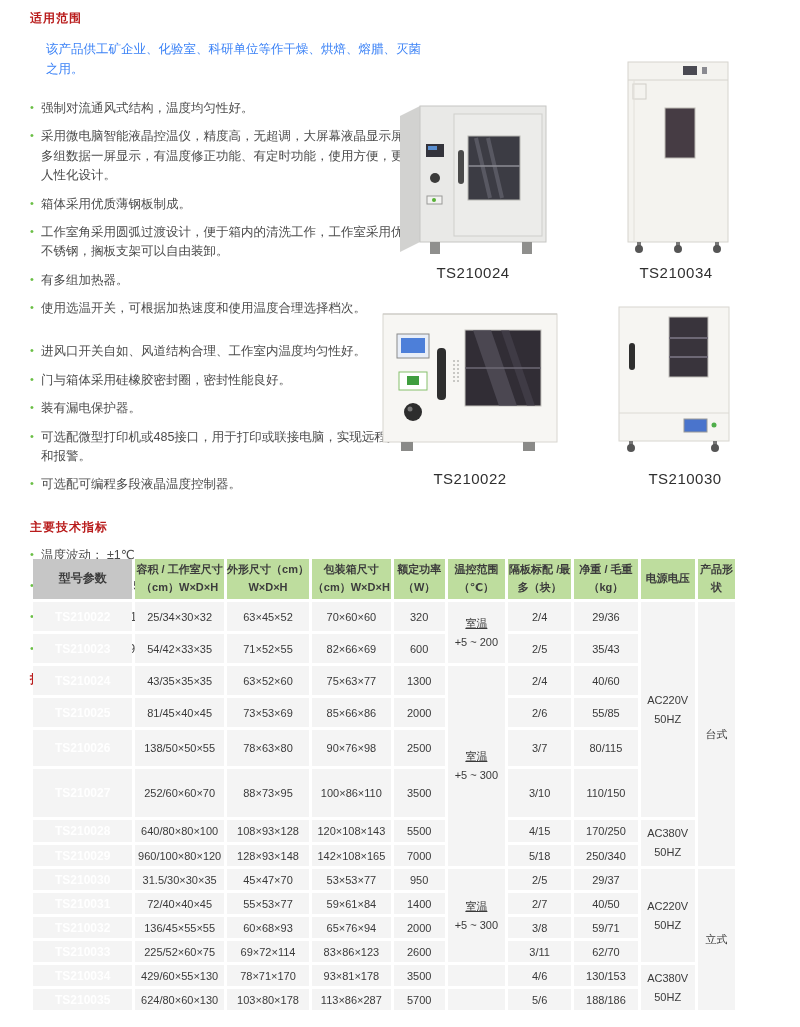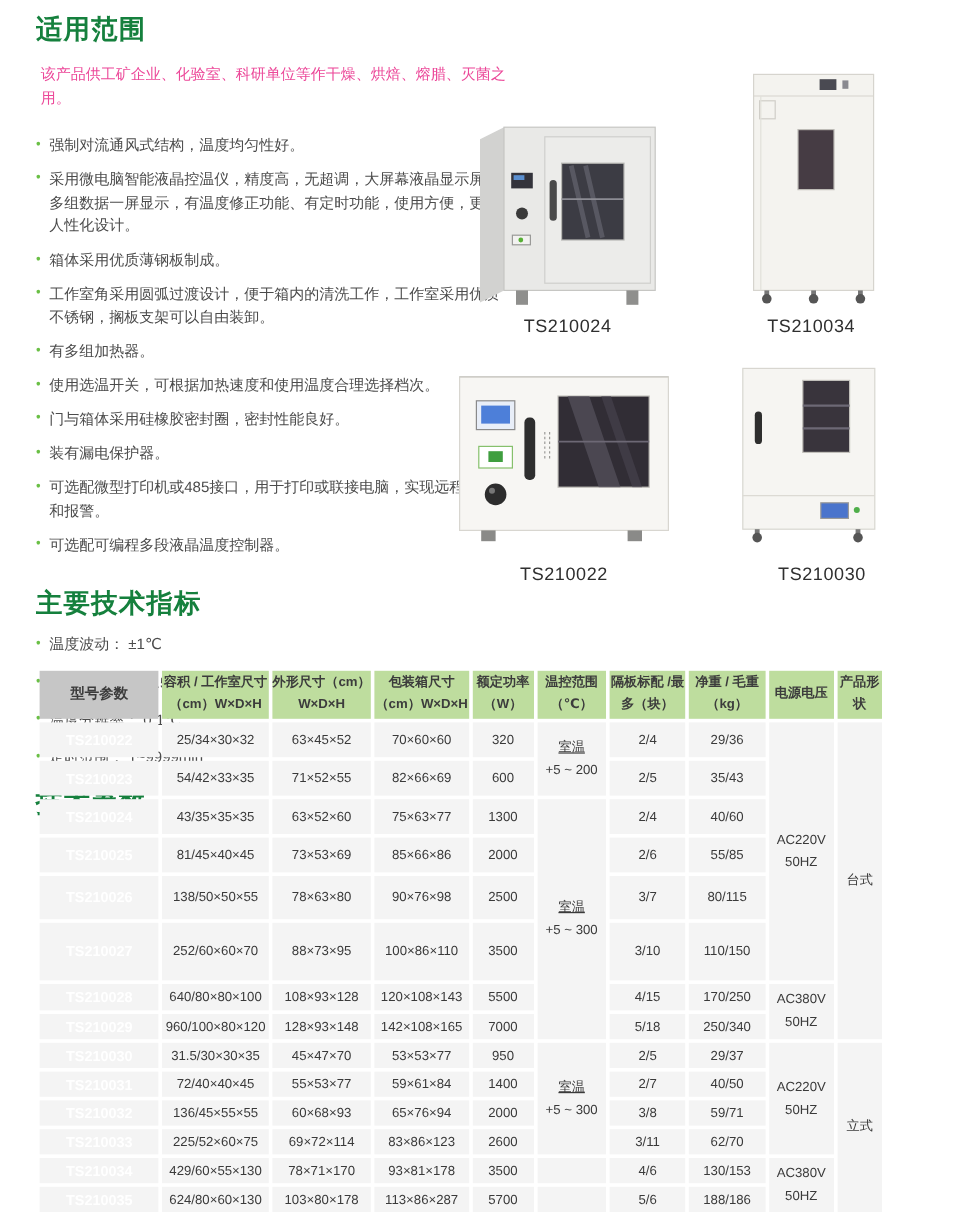--- a/index.html
+++ b/index.html
@@ -2,22 +2,22 @@
 <html><head>
 <meta charset="utf-8">
 <style>
   * { margin:0; padding:0; box-sizing:border-box; }
   html,body { background:#ffffff; }
   body { font-family:"Liberation Sans","DejaVu Sans",sans-serif; }
   .page { position:relative; width:800px; height:1027px; background:#ffffff; overflow:hidden; }
 
   
   .left-col { position:absolute; left:30px; top:10px; width:392px; color:#4b4b4b; }
-  .sec-title { font-size:22px; font-weight:bold; color:#15803d; letter-spacing:1px;font-family:Liberation Serif, serif; }
-  .intro { font-size:12.5px; line-height:1.6; margin:12px 0 20px 4px; color:#ec4899; }
+  .sec-title { font-size:12px; font-weight:bold; color:#b91c1c; letter-spacing:1px;font-family:Liberation Serif, serif; }
+  .intro { font-size:12.5px; line-height:1.6; margin:12px 0 20px 16px; color:#3b82f6; }
   ul.blist { list-style:none; }
   ul.blist li { position:relative; font-size:12.5px; line-height:1.55; padding-left:11px; margin-bottom:9px; color:#4b4b4b; }
   ul.blist li::before { content:"•"; position:absolute; left:0; top:0; color:#6abf45; font-size:11px; }
   ul.features { margin-top:12px; }
   ul.features li.group-gap { margin-top:24px; }
   .t-features { margin-top:22px; }
   .t-specs { margin-top:24px; }
   ul.specs { margin-top:10px; }
   ul.specs li { margin-bottom:12px; }
   .t-params { margin-top:12px; }
@@ -55,20 +55,21 @@
     <div class="sec-title">适用范围</div>
     <p class="intro">该产品供工矿企业、化验室、科研单位等作干燥、烘焙、熔腊、灭菌之用。</p>
 
     <ul class="blist features">
       <li>强制对流通风式结构，温度均匀性好。</li>
       <li>采用微电脑智能液晶控温仪，精度高，无超调，大屏幕液晶显示屏，多组数据一屏显示，有温度修正功能、有定时功能，使用方便，更具人性化设计。</li>
       <li>箱体采用优质薄钢板制成。</li>
       <li>工作室角采用圆弧过渡设计，便于箱内的清洗工作，工作室采用优质不锈钢，搁板支架可以自由装卸。</li>
       <li>有多组加热器。</li>
       <li>使用选温开关，可根据加热速度和使用温度合理选择档次。</li>
+      <li class="group-gap">进风口开关自如、风道结构合理、工作室内温度均匀性好。</li>
       <li>门与箱体采用硅橡胶密封圈，密封性能良好。</li>
       <li>装有漏电保护器。</li>
       <li>可选配微型打印机或485接口，用于打印或联接电脑，实现远程控制和报警。</li>
       <li>可选配可编程多段液晶温度控制器。</li>
     </ul>
 
     <div class="sec-title t-specs">主要技术指标</div>
     <ul class="blist specs">
       <li>温度波动： ±1℃</li>
       <li>温度均匀性：±2.5℃ %</li>

